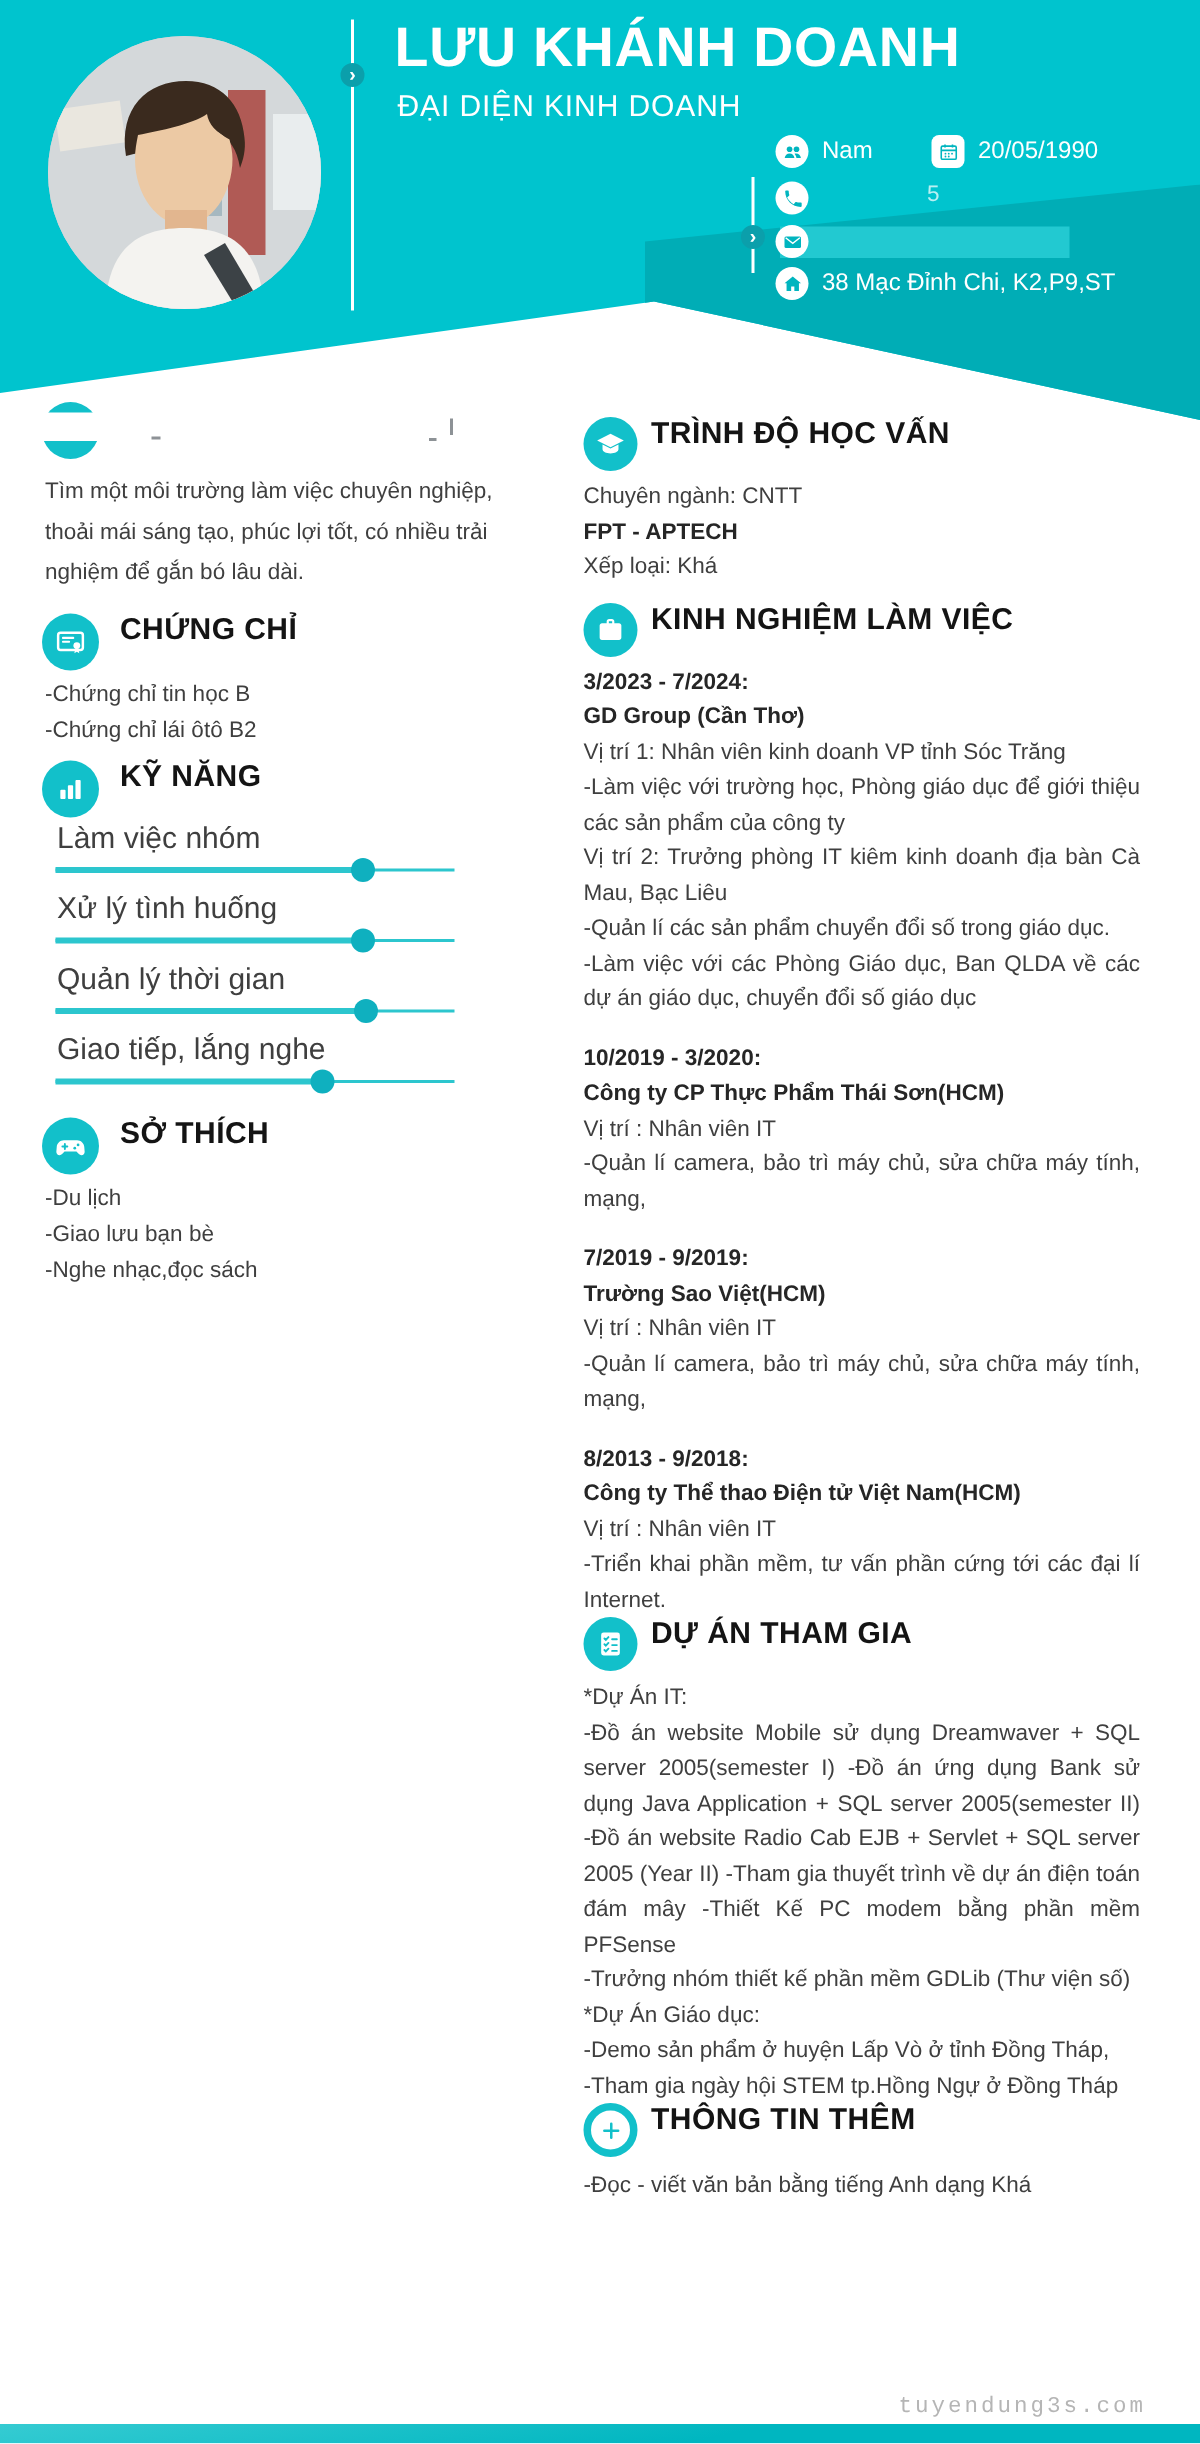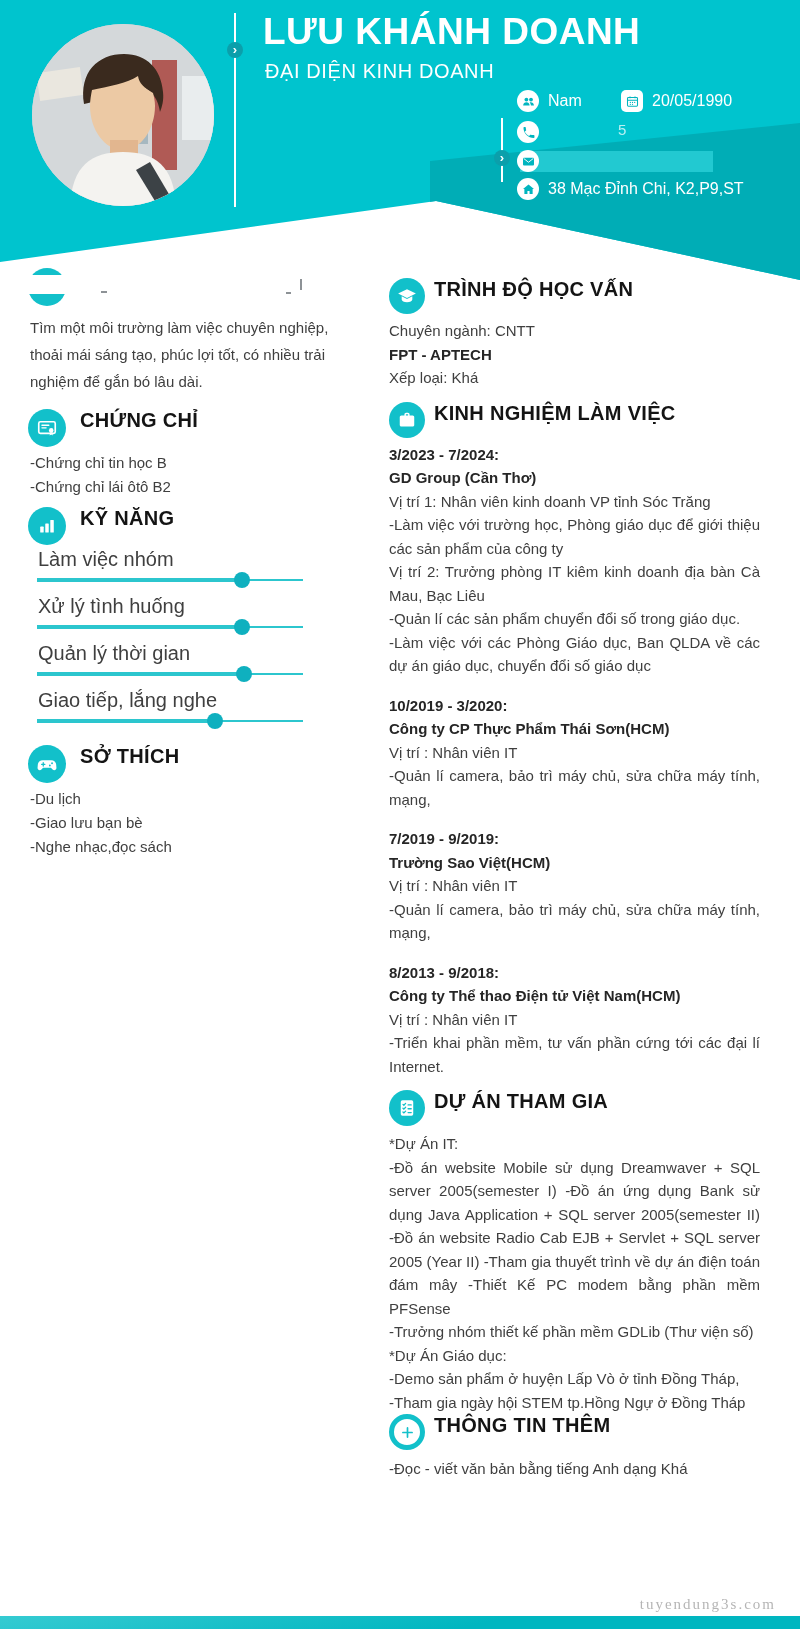--- a/index.html
+++ b/index.html
@@ -67,27 +67,27 @@
   .skill-slider .fill{position:absolute;left:0;top:6px;height:4px;background:var(--track,#2cc6ce)}
   .skill-slider .knob{position:absolute;top:0;width:16px;height:16px;border-radius:50%;background:var(--knob,#0fb0bf);transform:translateX(-8px)}
 
   .rline{font-size:15px;line-height:23.5px}
   .bold{font-weight:bold;color:#262626}
   .justify{text-align:justify}
   .edu{margin-top:5px}
   .sec-exp{margin-top:12px}
   .jobs{margin-top:5px}
   .job{margin-bottom:16px}
-  .job:last-child{margin-bottom:12px}
+  .job:last-child{margin-bottom:0}
   .proj-body{margin-top:6px}
   .sec-more{}
   .more-body{margin-top:7px}
 
   
-  .watermark{position:absolute;right:24px;top:1596px;font-family:Liberation Serif, serif;
+  .watermark{position:absolute;right:36px;top:1596px;font-family:Liberation Mono, monospace;
              font-size:15px;letter-spacing:2px;color:var(--watermark,#b5b5b5)}
   .footbar{position:absolute;left:0;bottom:0;width:800px;height:13px;
            background:linear-gradient(168deg,#35cbd2 0%,var(--footer_teal,#00b6c0) 60%)}
 </style>
 </head>
 <body>
 
 <div class="page">
 
   <div>

